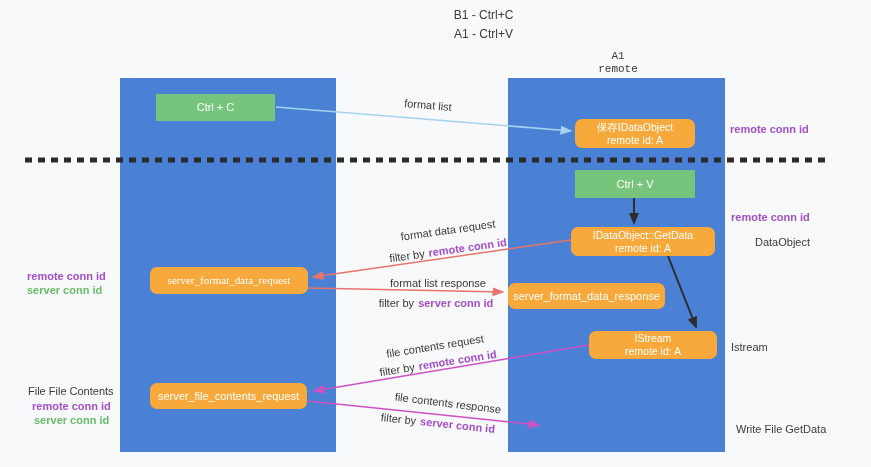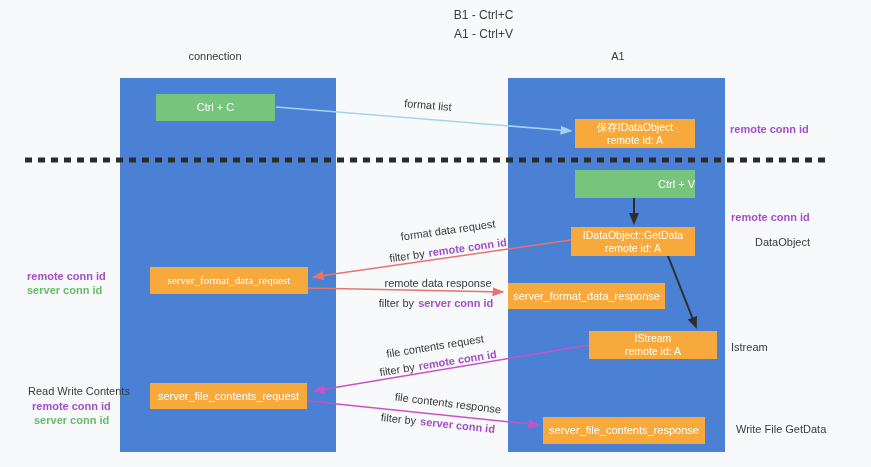--- a/index.html
+++ b/index.html
@@ -23,21 +23,21 @@
     position:absolute;top:78px;height:374px;
     background:var(--column-blue,#4a81d4);
   }
   .box{
     position:absolute;display:flex;flex-direction:column;
     align-items:center;justify-content:center;
     color:#fff;text-align:center;font-size:11px;line-height:13px;
     white-space:nowrap;
   }
   .box.green{background:var(--box-green,#77c47d);}
-  .box.orange{background:var(--box-orange,#f7a93b);}
+  .box.orange{background:var(--box-orange,#f7a93b);border-radius:7px;}
   .box .l2{font-size:10.5px;}
   .side-label{
     position:absolute;font-size:11px;color:#3a3a3a;white-space:nowrap;
   }
   .bold-purple{color:var(--text-purple,#a44fc8);font-weight:bold;}
   .bold-green{color:var(--text-green,#67bb6a);font-weight:bold;}
   .edge-label{
     position:absolute;font-size:11px;color:#3a3a3a;white-space:nowrap;
     width:160px;text-align:center;transform-origin:center;
   }
@@ -57,24 +57,24 @@
 <body>
 
 <div class="canvas">
 
   <div class="title">
     <div>B1 - Ctrl+C</div>
     <div>A1 - Ctrl+V</div>
   </div>
 
   <div class="col-header" style="left:145px;">
-    <div>connection</div>
   </div>
-  <div class="col-header" style="left:548px;">
+  <div class="col-header" style="left:548px;font-family:Liberation Mono, monospace;">
     <div>A1</div>
+    <div>remote</div>
   </div>
 
   <div class="column" style="left:120px;width:216px;"></div>
   <div class="column" style="left:508px;width:217px;"></div>
 
   <svg class="arrows" width="871" height="467" viewBox="0 0 871 467">
     <defs>
       <marker id="m-blue" markerWidth="9" markerHeight="8" refX="7" refY="3" orient="auto">
           <path d="M0,0 L8,3 L0,6 Z" class="mk-blue"></path>
         </marker>
@@ -100,25 +100,25 @@
 
   <div class="box green" style="left:156px;top:94px;width:119px;height:27px;">
     <div>Ctrl + C</div>
   </div>
 
   <div class="box orange" style="left:575px;top:119px;width:120px;height:29px;">
     <div class="l2">保存IDataObject</div>
     <div class="l2">remote id: A</div>
   </div>
 
-  <div class="box green" style="left:575px;top:170px;width:120px;height:28px;align-items:flex-end;">
+  <div class="box green" style="left:575px;top:170px;width:120px;height:28px;">
     <div>Ctrl + V</div>
   </div>
 
-  <div class="box orange" style="left:571px;top:227px;width:124px;height:29px;">
+  <div class="box orange" style="left:571px;top:227px;width:144px;height:29px;">
     <div class="l2">IDataObject::GetData</div>
     <div class="l2">remote id: A</div>
   </div>
 
   <div class="box orange" style="left:589px;top:331px;width:128px;height:28px;">
     <div class="l2">IStream</div>
     <div class="l2">remote id: A</div>
   </div>
 
   <div class="box orange" style="left:150px;top:267px;width:158px;height:27px;font-family:Liberation Serif, serif;">
@@ -126,32 +126,29 @@
   </div>
 
   <div class="box orange" style="left:508px;top:283px;width:157px;height:26px;">
     <div>server_format_data_response</div>
   </div>
 
   <div class="box orange" style="left:150px;top:383px;width:157px;height:26px;">
     <div>server_file_contents_request</div>
   </div>
 
-  <div class="box orange" style="left:543px;top:417px;width:162px;height:27px;">
-    <div>server_file_contents_response</div>
-  </div>
 
   <div class="edge-label" style="left:348px;top:99px;transform:rotate(5deg);">format list</div>
 
   <div class="edge-label" style="left:368px;top:224px;transform:rotate(-8deg);">format data request</div>
   <div class="edge-label" style="left:368px;top:244px;transform:rotate(-8deg);">
     <span>filter by</span><span class="filter-key">remote conn id</span>
   </div>
 
-  <div class="edge-label" style="left:358px;top:277px;">remote data response</div>
+  <div class="edge-label" style="left:358px;top:277px;">format list response</div>
   <div class="edge-label" style="left:356px;top:297px;">
     <span>filter by</span><span class="filter-key">server conn id</span>
   </div>
 
   <div class="edge-label" style="left:355px;top:340px;transform:rotate(-9deg);">file contents request</div>
   <div class="edge-label" style="left:358px;top:357px;transform:rotate(-9deg);">
     <span>filter by</span><span class="filter-key">remote conn id</span>
   </div>
 
   <div class="edge-label" style="left:368px;top:397px;transform:rotate(7deg);">file contents response</div>
@@ -160,17 +157,17 @@
   </div>
 
   <div class="side-label bold-purple" style="left:730px;top:123px;">remote conn id</div>
   <div class="side-label bold-purple" style="left:731px;top:211px;">remote conn id</div>
   <div class="side-label" style="left:731px;top:236px;padding-left:24px;">DataObject</div>
   <div class="side-label" style="left:731px;top:341px;">Istream</div>
   <div class="side-label" style="left:736px;top:423px;">Write File GetData</div>
 
   <div class="side-label bold-purple" style="left:27px;top:270px;">remote conn id</div>
   <div class="side-label bold-green" style="left:27px;top:284px;">server conn id</div>
-  <div class="side-label" style="left:28px;top:385px;">Read Write Contents</div>
+  <div class="side-label" style="left:28px;top:385px;">File File Contents</div>
   <div class="side-label bold-purple" style="left:32px;top:400px;">remote conn id</div>
   <div class="side-label bold-green" style="left:34px;top:414px;">server conn id</div>
 
 </div>
 
 </body></html>

